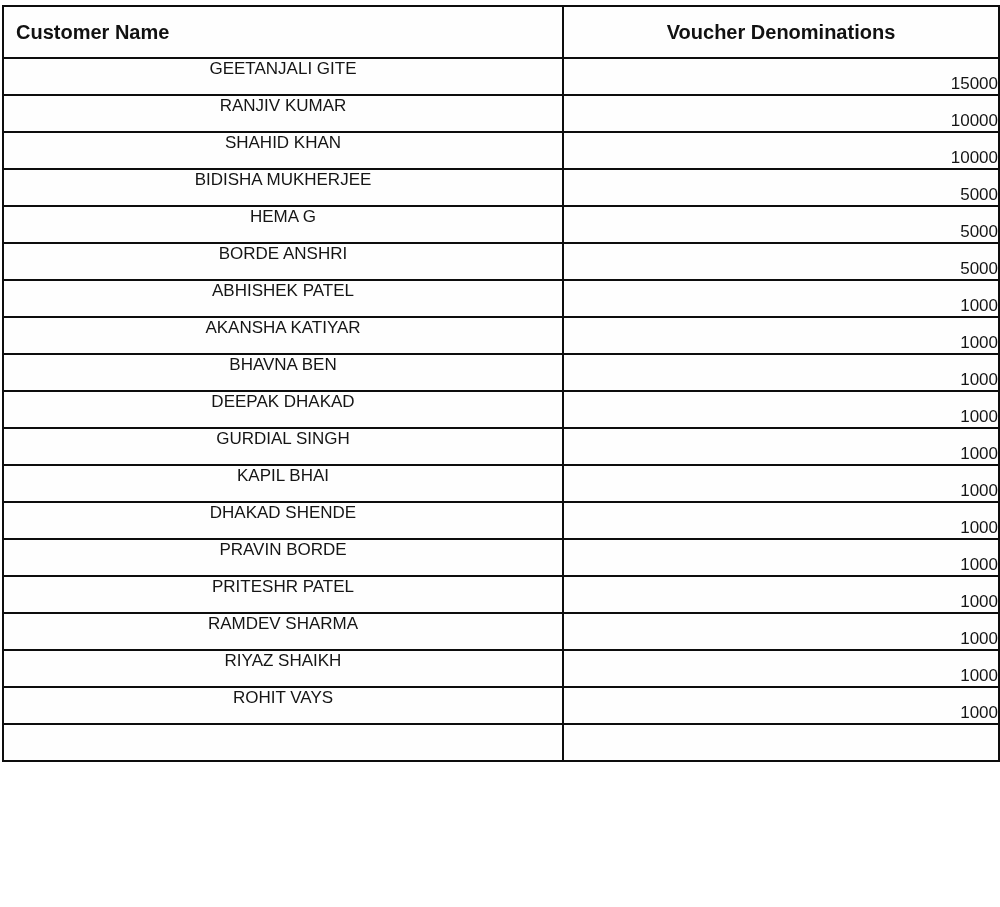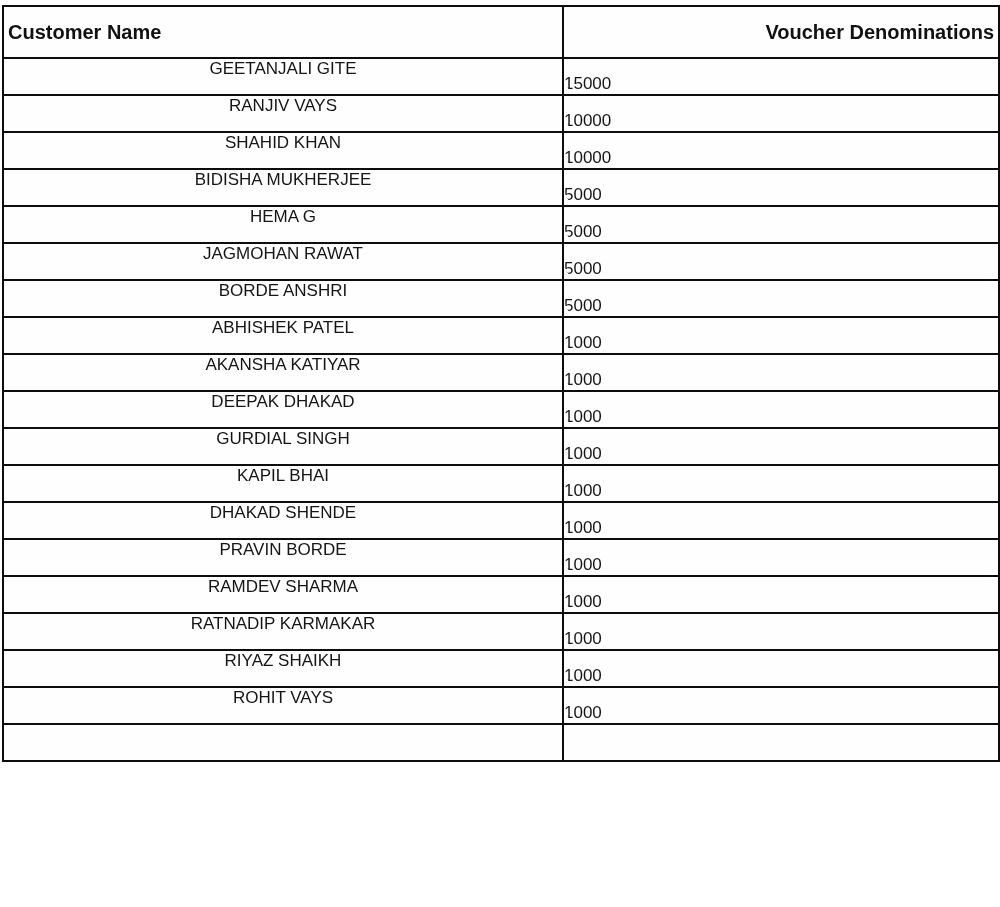--- a/index.html
+++ b/index.html
@@ -36,46 +36,46 @@
     box-sizing: border-box;
   }
 
   
   table.sheet thead th {
     height: 52px;
     font-size: 20px;
     font-weight: bold;
     color: #111111;
     vertical-align: middle;
-    padding: 4px;
+    padding: 12px;
   }
   th.hdr-name {
     text-align: left;
     padding-left: 8px;
   }
   th.hdr-amount {
-    text-align: right;
+    text-align: center;
   }
 
   
   table.sheet tbody td {
     height: 37px;
     font-size: 17px;
     color: #151515;
     padding: 0;
   }
   td.cell-name {
     text-align: center;
     vertical-align: top;
     padding: 6px 0 0 8px;
   }
   td.cell-amount {
+    text-align: right;
     vertical-align: bottom;
     padding: 0 10px 5px 0;
-    border-radius: 15px;
   }
   
   tr.partial-row td {
     height: 30px;
   }
 </style>
 </head>
 <body>
 
 <div class="page">
@@ -91,60 +91,60 @@
       </tr>
     </thead>
     <tbody id="rows-body">
   <tr>
     <td class="cell-name">GEETANJALI GITE</td>
     <td class="cell-amount">15000</td>
   </tr>
 
 
   <tr>
-    <td class="cell-name">RANJIV VAYS</td>
+    <td class="cell-name">RANJIV KUMAR</td>
     <td class="cell-amount">10000</td>
   </tr>
 
   <tr>
     <td class="cell-name">SHAHID KHAN</td>
     <td class="cell-amount">10000</td>
   </tr>
 
 
   <tr>
     <td class="cell-name">BIDISHA MUKHERJEE</td>
     <td class="cell-amount">5000</td>
   </tr>
 
   <tr>
     <td class="cell-name">HEMA G</td>
     <td class="cell-amount">5000</td>
   </tr>
 
-  <tr>
-    <td class="cell-name">JAGMOHAN RAWAT</td>
-    <td class="cell-amount">5000</td>
-  </tr>
 
   <tr>
     <td class="cell-name">BORDE ANSHRI</td>
     <td class="cell-amount">5000</td>
   </tr>
 
   <tr>
     <td class="cell-name">ABHISHEK PATEL</td>
     <td class="cell-amount">1000</td>
   </tr>
 
   <tr>
     <td class="cell-name">AKANSHA KATIYAR</td>
     <td class="cell-amount">1000</td>
   </tr>
 
+  <tr>
+    <td class="cell-name">BHAVNA BEN</td>
+    <td class="cell-amount">1000</td>
+  </tr>
 
   <tr>
     <td class="cell-name">DEEPAK DHAKAD</td>
     <td class="cell-amount">1000</td>
   </tr>
 
   <tr>
     <td class="cell-name">GURDIAL SINGH</td>
     <td class="cell-amount">1000</td>
   </tr>
@@ -157,30 +157,30 @@
   <tr>
     <td class="cell-name">DHAKAD SHENDE</td>
     <td class="cell-amount">1000</td>
   </tr>
 
   <tr>
     <td class="cell-name">PRAVIN BORDE</td>
     <td class="cell-amount">1000</td>
   </tr>
 
+  <tr>
+    <td class="cell-name">PRITESHR PATEL</td>
+    <td class="cell-amount">1000</td>
+  </tr>
 
   <tr>
     <td class="cell-name">RAMDEV SHARMA</td>
     <td class="cell-amount">1000</td>
   </tr>
 
-  <tr>
-    <td class="cell-name">RATNADIP KARMAKAR</td>
-    <td class="cell-amount">1000</td>
-  </tr>
 
   <tr>
     <td class="cell-name">RIYAZ SHAIKH</td>
     <td class="cell-amount">1000</td>
   </tr>
 
   <tr>
     <td class="cell-name">ROHIT VAYS</td>
     <td class="cell-amount">1000</td>
   </tr>

